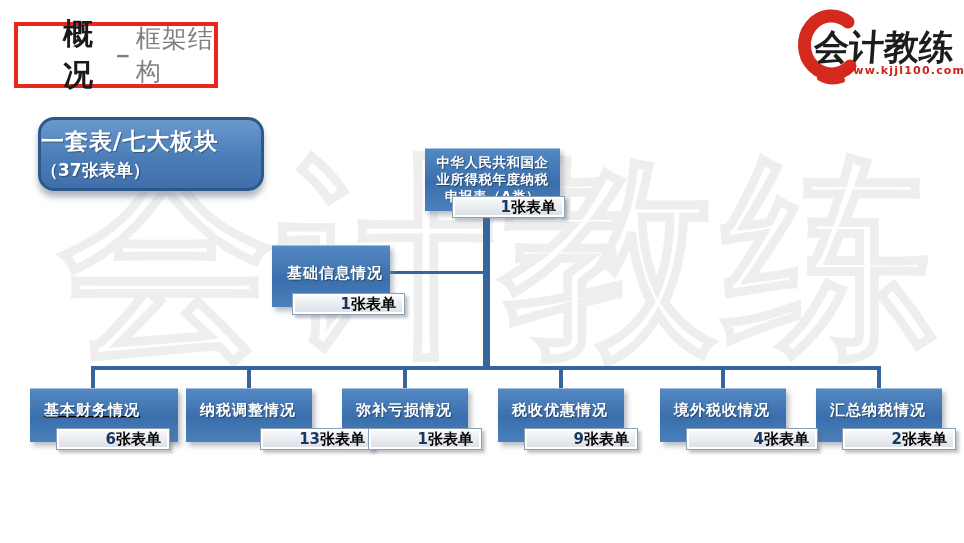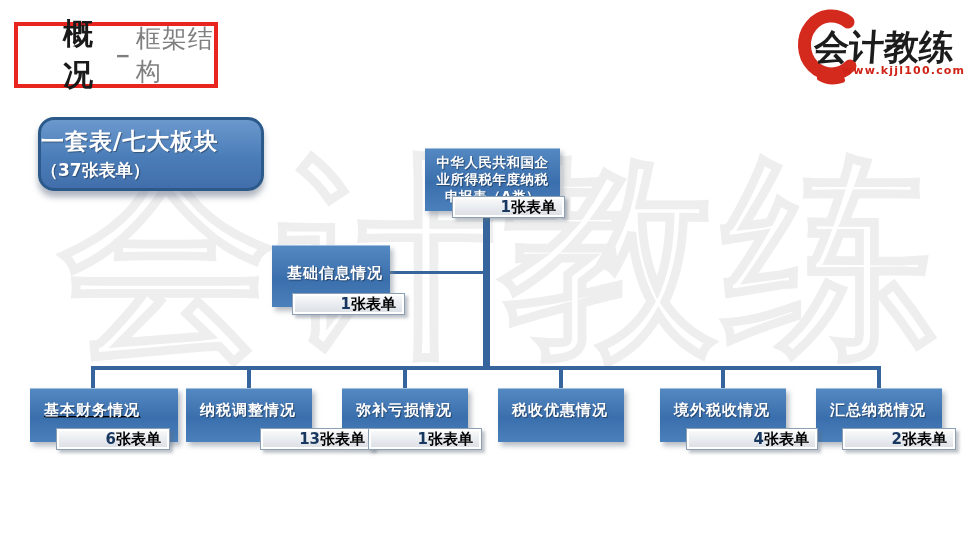--- a/index.html
+++ b/index.html
@@ -147,20 +147,23 @@
   <div class="node-box" style="left:342px; top:388px; width:126px; height:54px;">
     <div class="node-title" style="padding:13px 0 0 14px;">弥补亏损情况</div>
   </div>
   <div class="node-label" style="left:368px; top:428px; width:114px; height:22px;">
     <span class="count-num">1</span><span class="count-suffix">张表单</span>
   </div>
 
   <div class="node-box" style="left:498px; top:388px; width:126px; height:54px;">
     <div class="node-title" style="padding:13px 0 0 14px;">税收优惠情况</div>
   </div>
+  <div class="node-label" style="left:524px; top:428px; width:114px; height:22px;">
+    <span class="count-num">9</span><span class="count-suffix">张表单</span>
+  </div>
 
   <div class="node-box" style="left:660px; top:388px; width:126px; height:54px;">
     <div class="node-title" style="padding:13px 0 0 14px;">境外税收情况</div>
   </div>
   <div class="node-label" style="left:686px; top:428px; width:132px; height:22px;">
     <span class="count-num">4</span><span class="count-suffix">张表单</span>
   </div>
 
   <div class="node-box" style="left:816px; top:388px; width:126px; height:54px;">
     <div class="node-title" style="padding:13px 0 0 14px;">汇总纳税情况</div>

